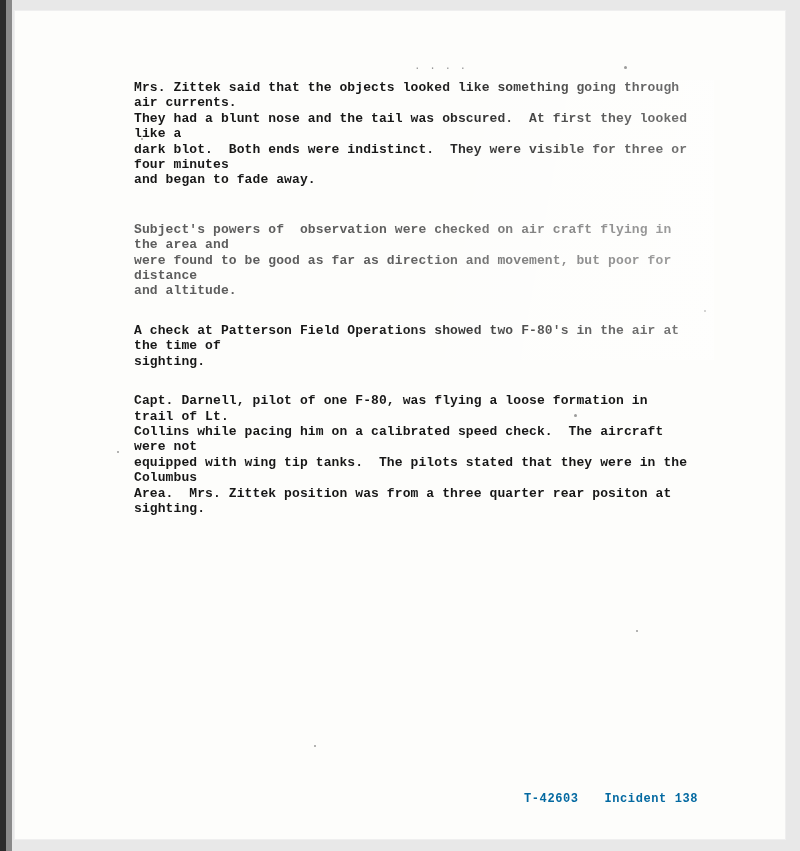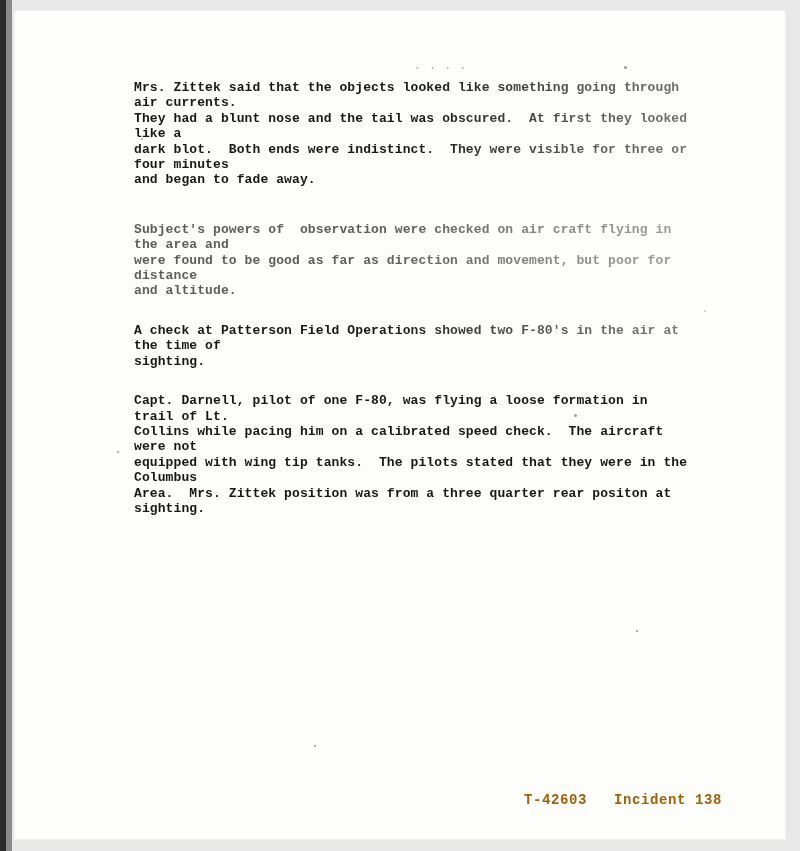--- a/index.html
+++ b/index.html
@@ -86,23 +86,23 @@
     width: 580px;
     height: 280px;
     pointer-events: none;
     background: linear-gradient(100deg, rgba(255,255,255,0) 45%, rgba(255,255,255,0.28) 72%, rgba(255,255,255,0.45) 100%);
   }
 
   .footer {
     position: absolute;
     left: 510px;
     top: 782px;
-    font-size: 14px;
+    font-size: 12px;
     font-weight: 700;
-    color: #a16207;
+    color: #0369a1;
     letter-spacing: 0.6px;
     font-family: "Liberation Mono", monospace;
   }
   .footer .incident {
     margin-left: 18px;
   }
 </style>
 </head>
 <body>
 

